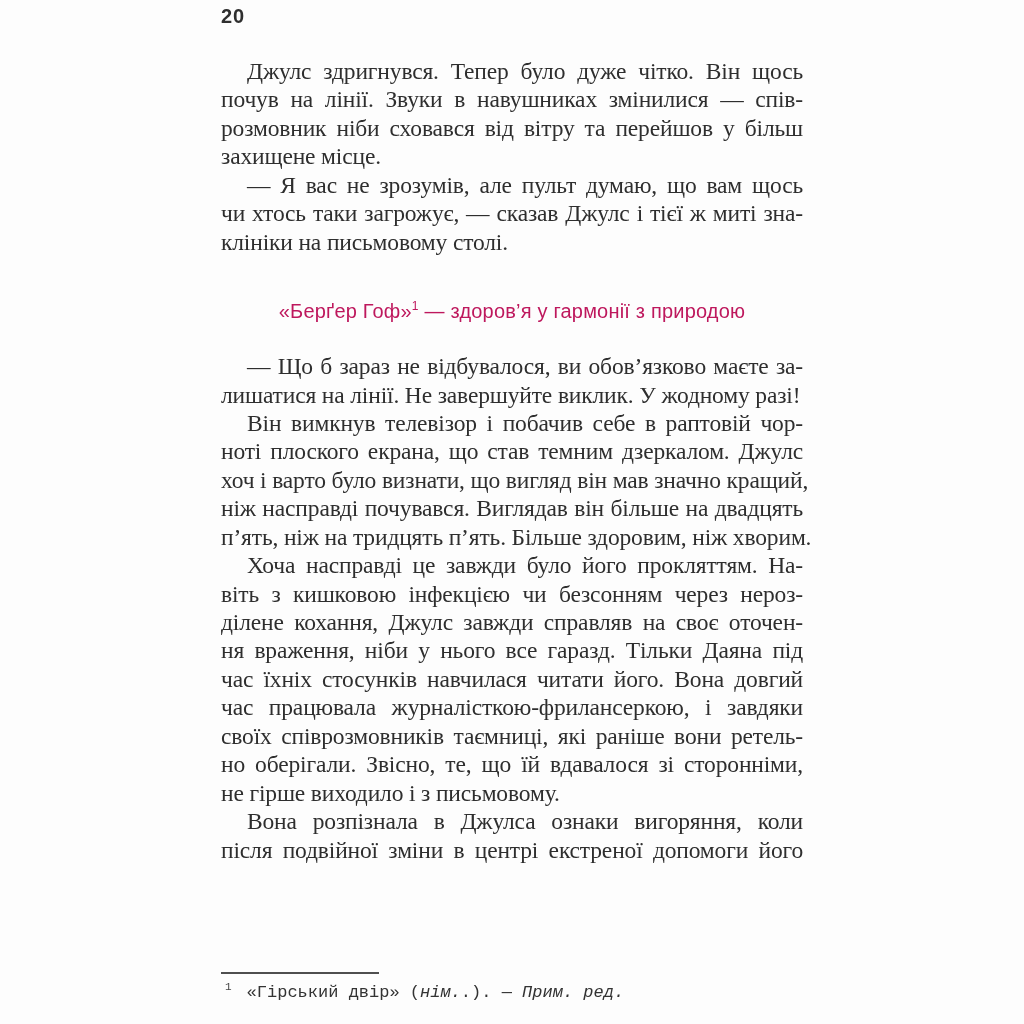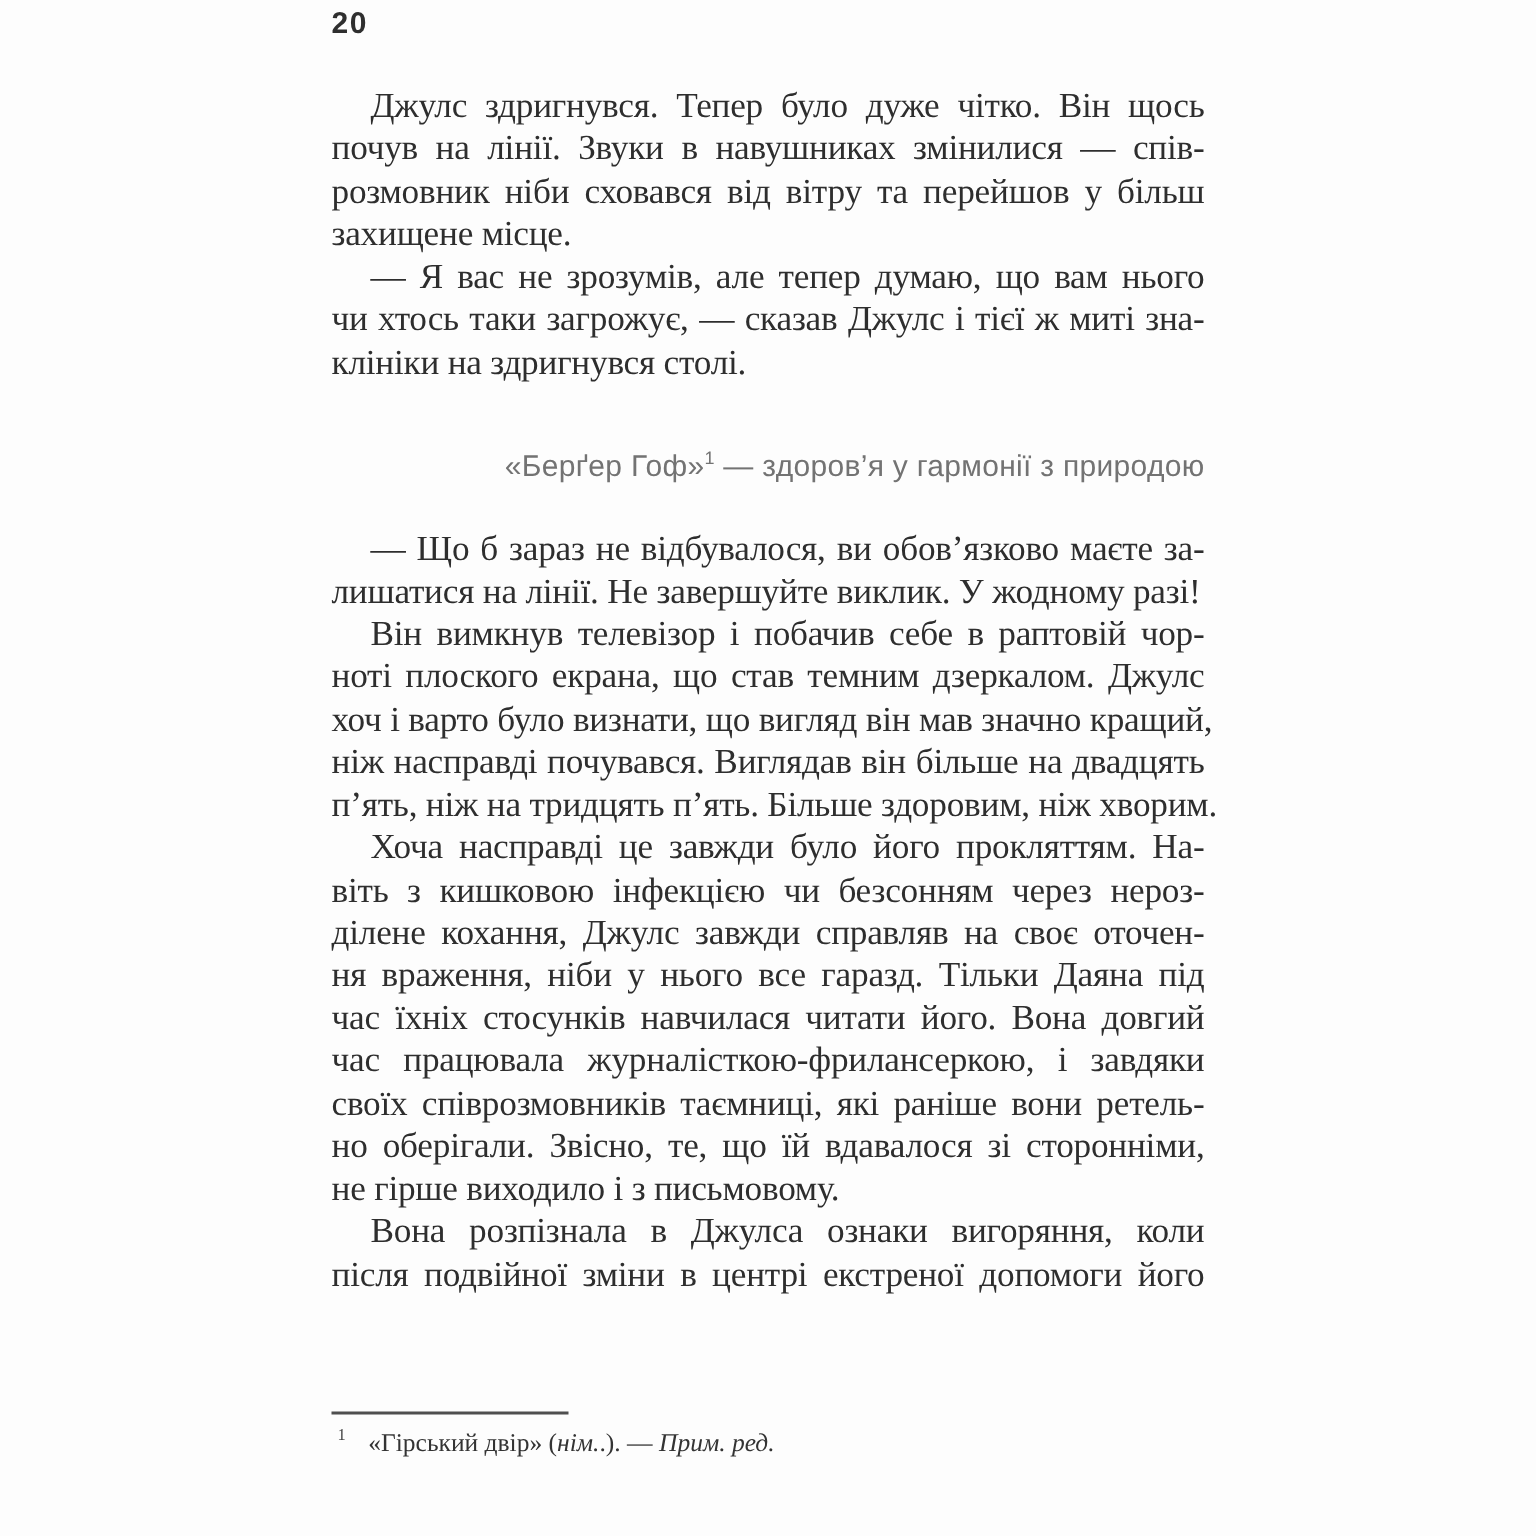--- a/index.html
+++ b/index.html
@@ -40,37 +40,37 @@
     text-justify: inter-word;
     white-space: nowrap;
   }
   .line.first { padding-left: 26px; }
   .line.plast { text-align-last: left; }
   .spacer-above-heading { height: 41px; }
   .spacer-below-heading { height: 27px; }
   #epigraph {
     height: 28px;
     line-height: 28px;
-    text-align: right;
+    text-align: center;
     font-family: "Liberation Sans", "DejaVu Sans", sans-serif;
     font-size: 20px;
     letter-spacing: 0.2px;
-    color: #737373;
+    color: #be185d;
   }
   #epigraph sup, .fn-sup {
     font-size: 12px;
     vertical-align: super;
     line-height: 0;
   }
   #footnote {
     position: absolute;
     left: 221px;
-    top: 941px;
+    top: 972px;
     width: 582px;
-    font-family: Liberation Serif, serif;
+    font-family: Liberation Mono, monospace;
   }
   .fn-rule {
     width: 158px;
     height: 0;
     border-top: 2px solid #4f4f4f;
     margin: 0 0 8px 0;
   }
   .fn-text {
     font-size: 17px;
     line-height: 22px;
@@ -94,23 +94,23 @@
   <div id="text-block">
 
     <div>
       <div class="line first">Джулс здригнувся. Тепер було дуже чітко. Він щось</div>
       <div class="line">почув на лінії. Звуки в навушниках змінилися — спів-</div>
       <div class="line">розмовник ніби сховався від вітру та перейшов у більш</div>
       <div class="line plast">захищене місце.</div>
     </div>
 
     <div>
-      <div class="line first">— Я вас не зрозумів, але тепер думаю, що вам нього</div>
+      <div class="line first">— Я вас не зрозумів, але пульт думаю, що вам щось</div>
       <div class="line">чи хтось таки загрожує, — сказав Джулс і тієї ж миті зна-</div>
-      <div class="line plast">клініки на здригнувся столі.</div>
+      <div class="line plast">клініки на письмовому столі.</div>
     </div>
 
     <div class="spacer-above-heading"></div>
 
     <div id="epigraph"><span>«Берґер Гоф»</span><sup>1</sup><span> — здоров’я у гармонії з природою</span></div>
 
     <div class="spacer-below-heading"></div>
 
     <div>
       <div class="line first">— Що б зараз не відбувалося, ви обов’язково маєте за-</div>

